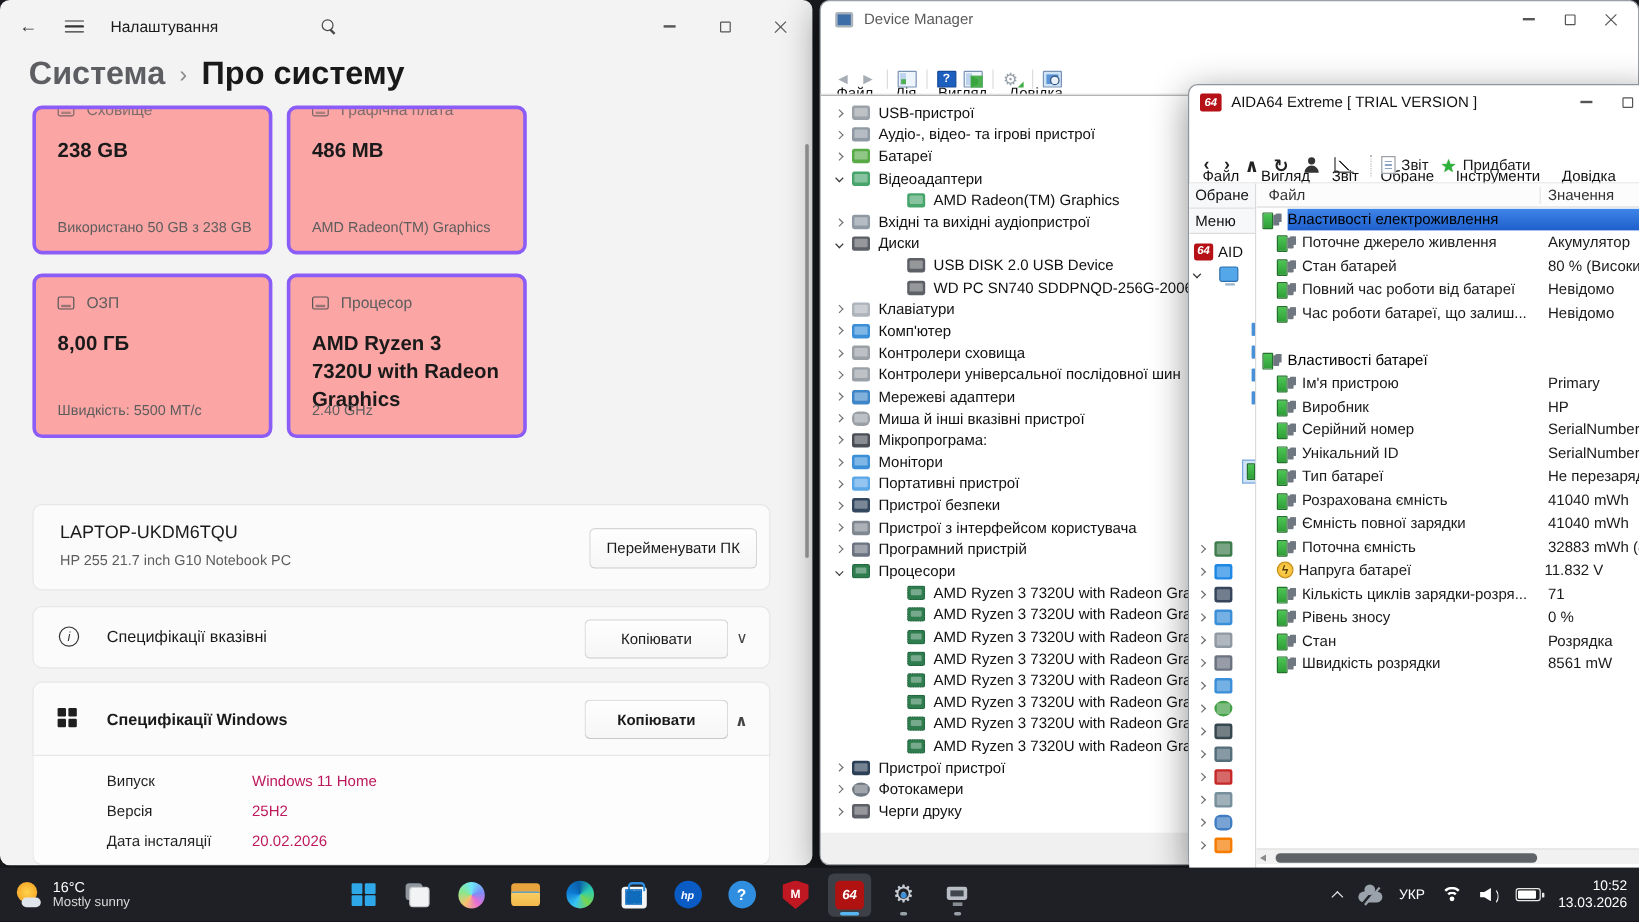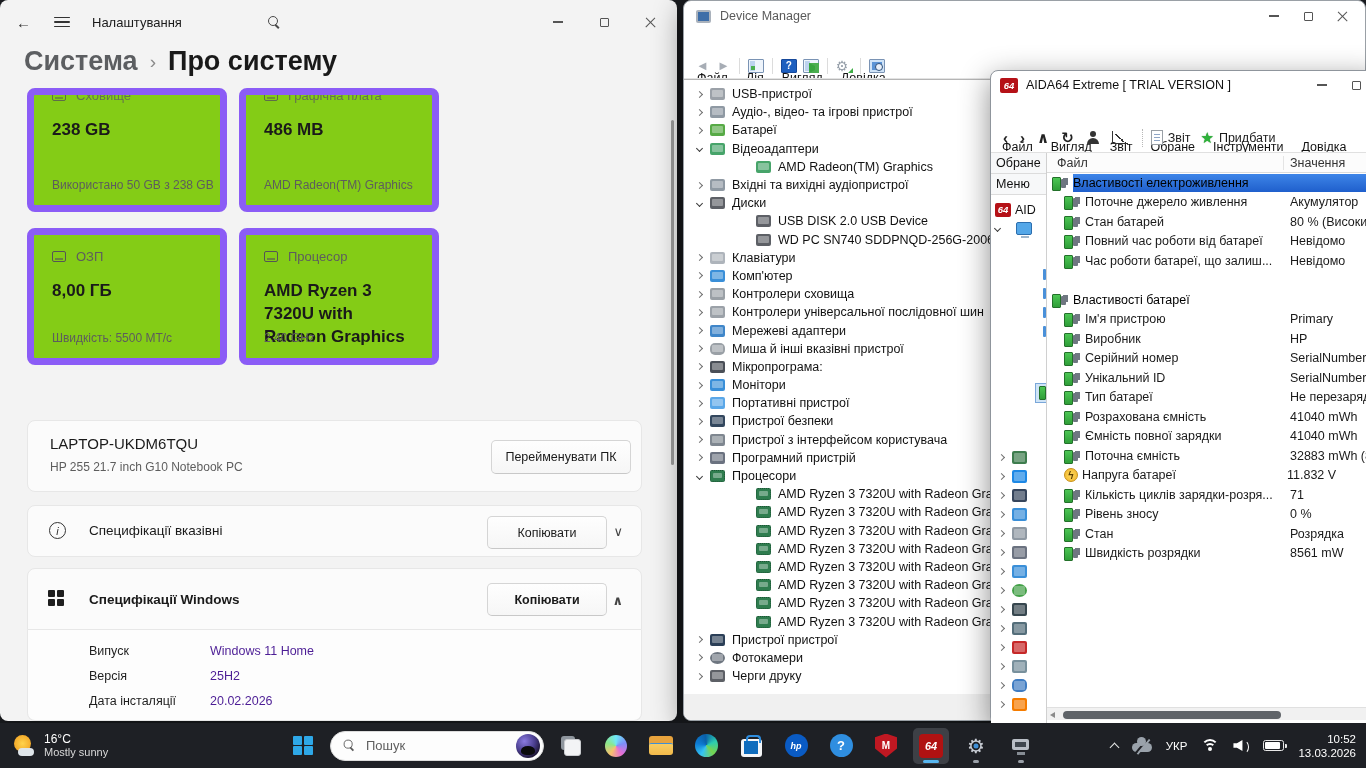--- a/index.html
+++ b/index.html
@@ -28,40 +28,40 @@
   .st-ham{margin-left:14px;width:16px;display:flex;flex-direction:column;gap:3px;}
   .st-ham i{height:1.6px;background:#333;border-radius:1px;}
   .st-applabel{margin-left:22px;font-size:13px;color:#1b1b1b;}
   .st-search{margin-left:86px;}
   .st-ctls{position:absolute;right:4px;top:0;display:flex;height:44px;align-items:center;}
   .st-ctls .ctl{height:40px;width:46px;}
   .st-header{position:absolute;left:24px;top:46px;display:flex;align-items:baseline;gap:12px;}
   .st-bc-parent{font-size:27px;font-weight:600;color:#5c5e61;}
   .st-bc-sep{font-size:19px;color:#8a8a8a;position:relative;top:-2px;}
   .st-bc-current{font-size:27px;font-weight:600;color:#191919;}
-  .card{position:absolute;background:#84cc16;border:7px solid #8b5cf6;border-radius:8px;overflow:hidden;padding:0 18px;}
+  .card{position:absolute;background:#fca5a5;border:3px solid #8b5cf6;border-radius:8px;overflow:hidden;padding:0 18px;}
   .card-head{display:flex;align-items:center;gap:10px;margin-top:14px;color:#5d5d5d;font-size:13px;}
   .card.clipped .card-head{margin-top:-7px;opacity:.8;}
   .card-ico{width:14px;height:11px;border:1.4px solid #555;border-radius:2px;position:relative;flex:none;}
   .card-ico::after{content:"";position:absolute;left:2px;right:2px;bottom:1px;height:2px;background:#555;opacity:.6;}
   .card-value{font-size:17px;font-weight:700;color:#1a1a1a;margin-top:16px;line-height:1.35;}
   .card-detail{position:absolute;left:18px;bottom:13px;font-size:12px;color:#5d5d5d;white-space:nowrap;}
   .st-block{position:absolute;background:#fbfbfb;border:1px solid #e7e7e7;border-radius:8px;}
   .st-devname{position:absolute;left:22px;top:14px;font-size:15px;color:#1a1a1a;}
   .st-devmodel{position:absolute;left:22px;top:39px;font-size:12px;color:#5d5d5d;}
   .st-btn{position:absolute;background:linear-gradient(#fefefe,#f6f6f6);border:1px solid #d5d5d5;border-bottom-color:#c8c8c8;border-radius:5px;font-size:12.5px;color:#1a1a1a;display:flex;align-items:center;justify-content:center;}
   .exp-ico-i{position:absolute;left:21px;top:16px;width:17px;height:17px;border:1.5px solid #333;border-radius:50%;font-size:11px;color:#333;display:flex;align-items:center;justify-content:center;font-style:italic;}
   .exp-ico-win{position:absolute;left:20px;top:21px;width:16px;height:16px;display:grid;grid-template-columns:1fr 1fr;gap:2px;}
   .exp-ico-win i{background:#1f1f1f;border-radius:1px;}
   .exp-title{position:absolute;left:61px;font-size:13.5px;color:#1a1a1a;}
   .exp-chev{position:absolute;right:18px;font-size:13px;color:#444;}
   .spec-body{position:absolute;background:#fdfdfd;border:1px solid #e7e7e7;border-top:none;border-radius:0 0 8px 8px;overflow:hidden;}
   .spec-row{height:25px;display:flex;font-size:12.5px;color:#1f1f1f;}
   .spec-row .l{width:182px;padding-left:61px;}
-  .spec-row .v{color:#4c1d95;}
+  .spec-row .v{color:#be185d;}
   .st-scroll{position:absolute;right:3px;top:120px;width:3px;height:345px;background:#9d9d9d;border-radius:2px;}
 
   
   #dm{left:683px;top:0;width:683px;height:721px;background:#fff;border:1px solid #9aa0a6;}
   .dm-titlebar{position:absolute;left:0;top:0;width:100%;height:30px;display:flex;align-items:center;}
   .dm-appico{margin-left:12px;width:15px;height:13px;background:#aab2bc;border-radius:2px;position:relative;flex:none;}
   .dm-appico::before{content:"";position:absolute;inset:2px;background:#3e6ea8;}
   .dm-title{margin-left:9px;font-size:12.5px;color:#5a5a5a;}
   .dm-ctls{position:absolute;right:6px;top:2px;display:flex;}
   .dm-menubar,.ai-menubar{position:absolute;display:flex;align-items:center;font-size:12.5px;color:#111;margin-top:36px;}
@@ -834,25 +834,20 @@
     </div>
     <div class="tb-center">
       <span class="tb-btn">
           <span class="start">
             <i></i>
             <i></i>
             <i></i>
             <i></i>
           </span>
         </span>
-      <div class="searchpill">
-        <span class="mag"></span>
-        <input placeholder="Пошук" style="">
-        <span class="search-img"></span>
-      </div>
       <span class="tb-btn">
           <span class="taskview"></span>
         </span>
       <span class="tb-btn">
           <span class="copilot"></span>
         </span>
       <span class="tb-btn">
           <span class="folder"></span>
         </span>
       <span class="tb-btn">

